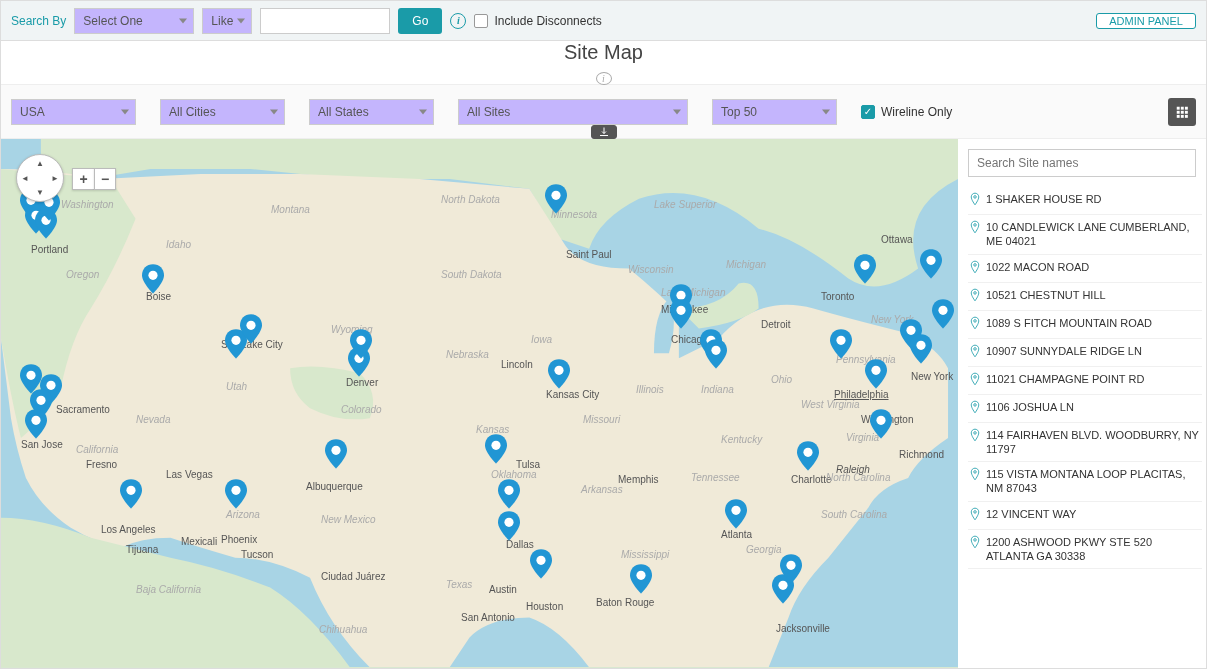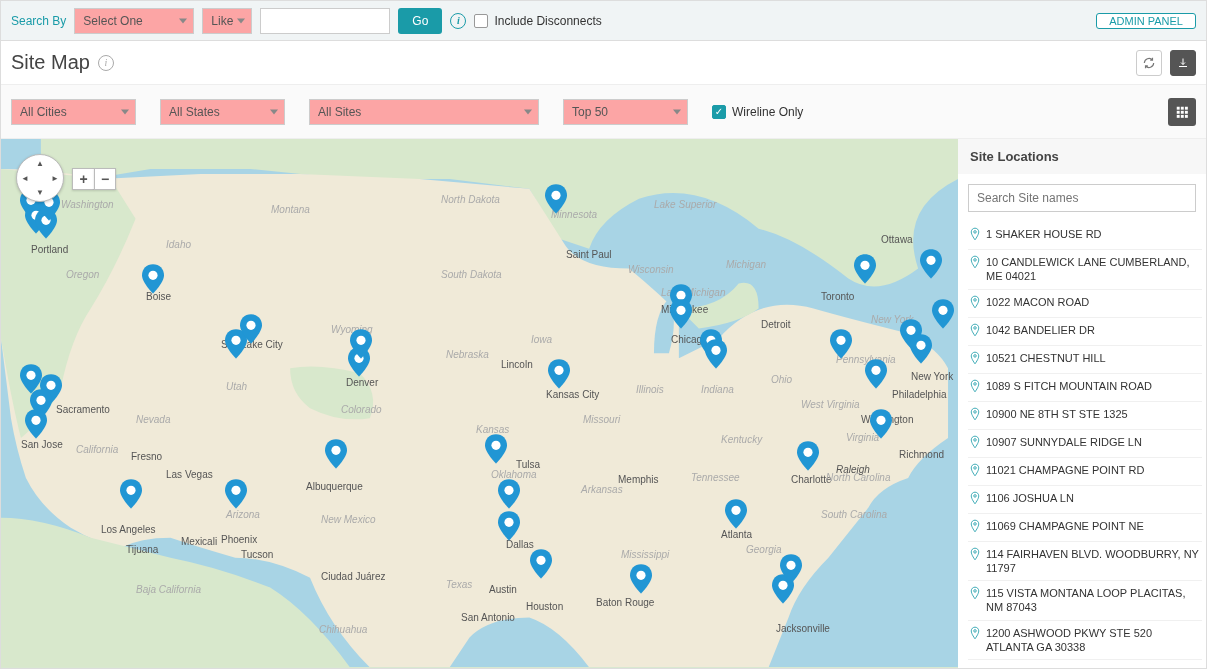--- a/index.html
+++ b/index.html
@@ -1,35 +1,35 @@
 <!DOCTYPE html>
 <html><head>
 <meta charset="utf-8">
 <style>
 * { box-sizing: border-box; margin: 0; padding: 0; }
 body { font-family: Arial, sans-serif; font-size: 12px; color: #333; background: #fff; }
 .app { width: 1207px; height: 669px; position: relative; border: 1px solid #ddd; overflow: hidden; }
 
 .topbar { height: 40px; background: #f0f4f5; border-bottom: 1px solid #ddd; display: flex; align-items: center; padding: 0 10px; gap: 8px; }
 .search-label { color: #1a9ba8; font-size: 12px; font-weight: 500; }
-.select-wrap { position: relative; background: #fca5a5; border: 1px solid #ccc; height: 26px; display: flex; align-items: center; padding: 0 36px 0 8px; font-size: 12px; color: #555; }
+.select-wrap { position: relative; background: #c4b5fd; border: 1px solid #ccc; height: 26px; display: flex; align-items: center; padding: 0 36px 0 8px; font-size: 12px; color: #555; }
 .select-wrap::after { content: ""; position: absolute; right: 6px; top: 50%; transform: translateY(-50%); border-left: 4px solid transparent; border-right: 4px solid transparent; border-top: 5px solid #888; }
 .select-wrap.w120 { width: 120px; }
 .select-wrap.w50 { width: 50px; }
 .text-input { background: #fff; border: 1px solid #ccc; height: 26px; width: 130px; padding: 0 6px; font-size: 12px; }
 .go-btn { background: #1a9ba8; color: #fff; border: none; height: 26px; padding: 0 14px; border-radius: 3px; font-size: 12px; cursor: pointer; }
 .info-icon { width: 16px; height: 16px; border: 1.5px solid #1a9ba8; border-radius: 50%; color: #1a9ba8; display: flex; align-items: center; justify-content: center; font-size: 10px; font-style: italic; font-weight: bold; font-family: serif; }
 .checkbox-wrap { display: flex; align-items: center; gap: 6px; }
 .checkbox { width: 14px; height: 14px; border: 1.5px solid #999; border-radius: 2px; background: #fff; display: flex; align-items: center; justify-content: center; }
 .checkbox.checked { background: #1a9ba8; border-color: #1a9ba8; }
 .checkbox.checked::after { content: "✓"; color: #fff; font-size: 10px; }
 .spacer { flex: 1; }
 .admin-btn { border: 1px solid #1a9ba8; color: #1a9ba8; background: #fff; height: 16px; padding: 0 12px; border-radius: 3px; font-size: 11px; font-weight: 500; cursor: pointer; }
 
-.titlebar { height: 44px; display: flex; align-items: center; padding: 0 10px; gap: 8px; border-bottom: 1px solid #eee; }
+.titlebar { height: 44px; display: flex; align-items: center; padding: 0 10px; gap: 8px; border-bottom: 1px solid #eee; flex-direction: column; }
 .page-title { font-size: 20px; color: #444; font-weight: 400; }
 .title-info { width: 16px; height: 16px; border: 1.5px solid #aaa; border-radius: 50%; display: flex; align-items: center; justify-content: center; color: #aaa; font-style: italic; font-family: serif; font-size: 10px; }
 .icon-btn { width: 26px; height: 26px; border: 1px solid #ccc; border-radius: 3px; display: flex; align-items: center; justify-content: center; cursor: pointer; background: #fff; }
 .icon-btn.dark { background: #555; border-color: #555; color: #fff; }
 
 .filterbar { height: 54px; background: #fafafa; display: flex; align-items: center; padding: 0 10px; gap: 24px; border-bottom: 1px solid #eee; }
 .select-wrap.w130 { width: 125px; }
 .select-wrap.w230 { width: 230px; }
 .grid-btn { width: 28px; height: 28px; background: #555; border-radius: 3px; display: flex; align-items: center; justify-content: center; cursor: pointer; }
 .grid-btn svg { fill: #fff; }
@@ -111,20 +111,23 @@
         </svg>
     </div>
     <div class="icon-btn dark download-icon">
       <svg viewBox="0 0 24 24">
           <path d="M12 3v12m0 0l-4-4m4 4l4-4M4 19h16" stroke="#fff" stroke-width="2" fill="none"></path>
         </svg>
     </div>
   </div>
 
   <div class="filterbar">
+    <div class="select-wrap w130">
+        <span>USA</span>
+      </div>
     <div class="select-wrap w130">
         <span>All Cities</span>
       </div>
     <div class="select-wrap w130">
         <span>All States</span>
       </div>
     <div class="select-wrap w230">
         <span>All Sites</span>
       </div>
     <div class="select-wrap w130">
@@ -174,21 +177,21 @@
           <div class="map-label state" style="left: 440px; top: 55px;">North Dakota</div>
           <div class="map-label state" style="left: 440px; top: 130px;">South Dakota</div>
           <div class="map-label state" style="left: 550px; top: 70px;">Minnesota</div>
           <div class="map-label state" style="left: 445px; top: 210px;">Nebraska</div>
           <div class="map-label city" style="left: 220px; top: 200px;">Salt Lake City</div>
           <div class="map-label state" style="left: 225px; top: 242px;">Utah</div>
           <div class="map-label state" style="left: 135px; top: 275px;">Nevada</div>
           <div class="map-label city" style="left: 55px; top: 265px;">Sacramento</div>
           <div class="map-label city" style="left: 20px; top: 300px;">San Jose</div>
           <div class="map-label state" style="left: 75px; top: 305px;">California</div>
-          <div class="map-label city" style="left: 85px; top: 312px; margin-left: 45px;">Fresno</div>
+          <div class="map-label city" style="left: 85px; top: 320px;">Fresno</div>
           <div class="map-label city" style="left: 165px; top: 330px;">Las Vegas</div>
           <div class="map-label city" style="left: 345px; top: 238px;">Denver</div>
           <div class="map-label state" style="left: 340px; top: 265px;">Colorado</div>
           <div class="map-label state" style="left: 475px; top: 285px;">Kansas</div>
           <div class="map-label state" style="left: 530px; top: 195px;">Iowa</div>
           <div class="map-label city" style="left: 500px; top: 220px;">Lincoln</div>
           <div class="map-label city" style="left: 565px; top: 110px;">Saint Paul</div>
           <div class="map-label state" style="left: 627px; top: 125px;">Wisconsin</div>
           <div class="map-label state" style="left: 653px; top: 60px;">Lake Superior</div>
           <div class="map-label state" style="left: 725px; top: 120px;">Michigan</div>
@@ -199,21 +202,21 @@
           <div class="map-label state" style="left: 700px; top: 245px;">Indiana</div>
           <div class="map-label state" style="left: 582px; top: 275px;">Missouri</div>
           <div class="map-label city" style="left: 545px; top: 250px;">Kansas City</div>
           <div class="map-label city" style="left: 760px; top: 180px;">Detroit</div>
           <div class="map-label state" style="left: 770px; top: 235px;">Ohio</div>
           <div class="map-label city" style="left: 820px; top: 152px;">Toronto</div>
           <div class="map-label city" style="left: 880px; top: 95px;">Ottawa</div>
           <div class="map-label state" style="left: 870px; top: 175px;">New York</div>
           <div class="map-label state" style="left: 835px; top: 215px;">Pennsylvania</div>
           <div class="map-label city" style="left: 910px; top: 232px;">New York</div>
-          <div class="map-label city" style="left: 891px; top: 250px;">Philadelphia</div>
+          <div class="map-label city" style="left: 833px; top: 250px; text-decoration: underline;">Philadelphia</div>
           <div class="map-label state" style="left: 800px; top: 260px;">West Virginia</div>
           <div class="map-label city" style="left: 860px; top: 275px;">Washington</div>
           <div class="map-label state" style="left: 845px; top: 293px;">Virginia</div>
           <div class="map-label city" style="left: 898px; top: 310px;">Richmond</div>
           <div class="map-label state" style="left: 720px; top: 295px;">Kentucky</div>
           <div class="map-label city" style="left: 100px; top: 385px;">Los Angeles</div>
           <div class="map-label city" style="left: 125px; top: 405px;">Tijuana</div>
           <div class="map-label city" style="left: 180px; top: 397px;">Mexicali</div>
           <div class="map-label state" style="left: 135px; top: 445px;">Baja California</div>
           <div class="map-label state" style="left: 225px; top: 370px;">Arizona</div>
@@ -410,21 +413,20 @@
           <div class="arrow right">►</div>
         </div>
         <div class="zoom-control">
           <div class="zoom-btn">+</div>
           <div class="zoom-btn">−</div>
         </div>
       </div>
     </div>
 
     <div class="sidebar">
-      <div class="sidebar-header">Site Locations</div>
       <div class="sidebar-search">
         <input placeholder="Search Site names" style="">
       </div>
       <div class="sidebar-list" id="sidebar-list">
           <div class="site-item">
             <div class="site-item-marker"><svg viewBox="0 0 24 32">
                 <path d="M12 2 C7 2 3 6 3 11 C3 18 12 30 12 30 C12 30 21 18 21 11 C21 6 17 2 12 2 Z M12 14 A3 3 0 1 1 12 8 A3 3 0 1 1 12 14 Z"></path>
               </svg></div>
             <div class="site-item-label">1 SHAKER HOUSE RD</div>
           </div>
@@ -437,75 +439,63 @@
           <div class="site-item">
             <div class="site-item-marker"><svg viewBox="0 0 24 32">
                 <path d="M12 2 C7 2 3 6 3 11 C3 18 12 30 12 30 C12 30 21 18 21 11 C21 6 17 2 12 2 Z M12 14 A3 3 0 1 1 12 8 A3 3 0 1 1 12 14 Z"></path>
               </svg></div>
             <div class="site-item-label">1022 MACON ROAD</div>
           </div>
           <div class="site-item">
             <div class="site-item-marker"><svg viewBox="0 0 24 32">
                 <path d="M12 2 C7 2 3 6 3 11 C3 18 12 30 12 30 C12 30 21 18 21 11 C21 6 17 2 12 2 Z M12 14 A3 3 0 1 1 12 8 A3 3 0 1 1 12 14 Z"></path>
               </svg></div>
-            <div class="site-item-label">1042 BANDELIER DR</div>
-          </div>
-          <div class="site-item">
-            <div class="site-item-marker"><svg viewBox="0 0 24 32">
-                <path d="M12 2 C7 2 3 6 3 11 C3 18 12 30 12 30 C12 30 21 18 21 11 C21 6 17 2 12 2 Z M12 14 A3 3 0 1 1 12 8 A3 3 0 1 1 12 14 Z"></path>
-              </svg></div>
             <div class="site-item-label">10521 CHESTNUT HILL</div>
           </div>
           <div class="site-item">
             <div class="site-item-marker"><svg viewBox="0 0 24 32">
                 <path d="M12 2 C7 2 3 6 3 11 C3 18 12 30 12 30 C12 30 21 18 21 11 C21 6 17 2 12 2 Z M12 14 A3 3 0 1 1 12 8 A3 3 0 1 1 12 14 Z"></path>
               </svg></div>
             <div class="site-item-label">1089 S FITCH MOUNTAIN ROAD</div>
           </div>
           <div class="site-item">
             <div class="site-item-marker"><svg viewBox="0 0 24 32">
                 <path d="M12 2 C7 2 3 6 3 11 C3 18 12 30 12 30 C12 30 21 18 21 11 C21 6 17 2 12 2 Z M12 14 A3 3 0 1 1 12 8 A3 3 0 1 1 12 14 Z"></path>
               </svg></div>
-            <div class="site-item-label">10900 NE 8TH ST STE 1325</div>
-          </div>
-          <div class="site-item">
-            <div class="site-item-marker"><svg viewBox="0 0 24 32">
-                <path d="M12 2 C7 2 3 6 3 11 C3 18 12 30 12 30 C12 30 21 18 21 11 C21 6 17 2 12 2 Z M12 14 A3 3 0 1 1 12 8 A3 3 0 1 1 12 14 Z"></path>
-              </svg></div>
             <div class="site-item-label">10907 SUNNYDALE RIDGE LN</div>
           </div>
           <div class="site-item">
             <div class="site-item-marker"><svg viewBox="0 0 24 32">
                 <path d="M12 2 C7 2 3 6 3 11 C3 18 12 30 12 30 C12 30 21 18 21 11 C21 6 17 2 12 2 Z M12 14 A3 3 0 1 1 12 8 A3 3 0 1 1 12 14 Z"></path>
               </svg></div>
             <div class="site-item-label">11021 CHAMPAGNE POINT RD</div>
           </div>
           <div class="site-item">
             <div class="site-item-marker"><svg viewBox="0 0 24 32">
                 <path d="M12 2 C7 2 3 6 3 11 C3 18 12 30 12 30 C12 30 21 18 21 11 C21 6 17 2 12 2 Z M12 14 A3 3 0 1 1 12 8 A3 3 0 1 1 12 14 Z"></path>
               </svg></div>
             <div class="site-item-label">1106 JOSHUA LN</div>
           </div>
           <div class="site-item">
             <div class="site-item-marker"><svg viewBox="0 0 24 32">
                 <path d="M12 2 C7 2 3 6 3 11 C3 18 12 30 12 30 C12 30 21 18 21 11 C21 6 17 2 12 2 Z M12 14 A3 3 0 1 1 12 8 A3 3 0 1 1 12 14 Z"></path>
               </svg></div>
-            <div class="site-item-label">11069 CHAMPAGNE POINT NE</div>
-          </div>
-          <div class="site-item">
-            <div class="site-item-marker"><svg viewBox="0 0 24 32">
-                <path d="M12 2 C7 2 3 6 3 11 C3 18 12 30 12 30 C12 30 21 18 21 11 C21 6 17 2 12 2 Z M12 14 A3 3 0 1 1 12 8 A3 3 0 1 1 12 14 Z"></path>
-              </svg></div>
             <div class="site-item-label">114 FAIRHAVEN BLVD. WOODBURRY, NY 11797</div>
           </div>
           <div class="site-item">
             <div class="site-item-marker"><svg viewBox="0 0 24 32">
                 <path d="M12 2 C7 2 3 6 3 11 C3 18 12 30 12 30 C12 30 21 18 21 11 C21 6 17 2 12 2 Z M12 14 A3 3 0 1 1 12 8 A3 3 0 1 1 12 14 Z"></path>
               </svg></div>
             <div class="site-item-label">115 VISTA MONTANA LOOP PLACITAS, NM 87043</div>
+          </div>
+          <div class="site-item">
+            <div class="site-item-marker"><svg viewBox="0 0 24 32">
+                <path d="M12 2 C7 2 3 6 3 11 C3 18 12 30 12 30 C12 30 21 18 21 11 C21 6 17 2 12 2 Z M12 14 A3 3 0 1 1 12 8 A3 3 0 1 1 12 14 Z"></path>
+              </svg></div>
+            <div class="site-item-label">12 VINCENT WAY</div>
           </div>
           <div class="site-item">
             <div class="site-item-marker"><svg viewBox="0 0 24 32">
                 <path d="M12 2 C7 2 3 6 3 11 C3 18 12 30 12 30 C12 30 21 18 21 11 C21 6 17 2 12 2 Z M12 14 A3 3 0 1 1 12 8 A3 3 0 1 1 12 14 Z"></path>
               </svg></div>
             <div class="site-item-label">1200 ASHWOOD PKWY STE 520 ATLANTA GA 30338</div>
           </div>
         </div>
     </div>
   </div>

